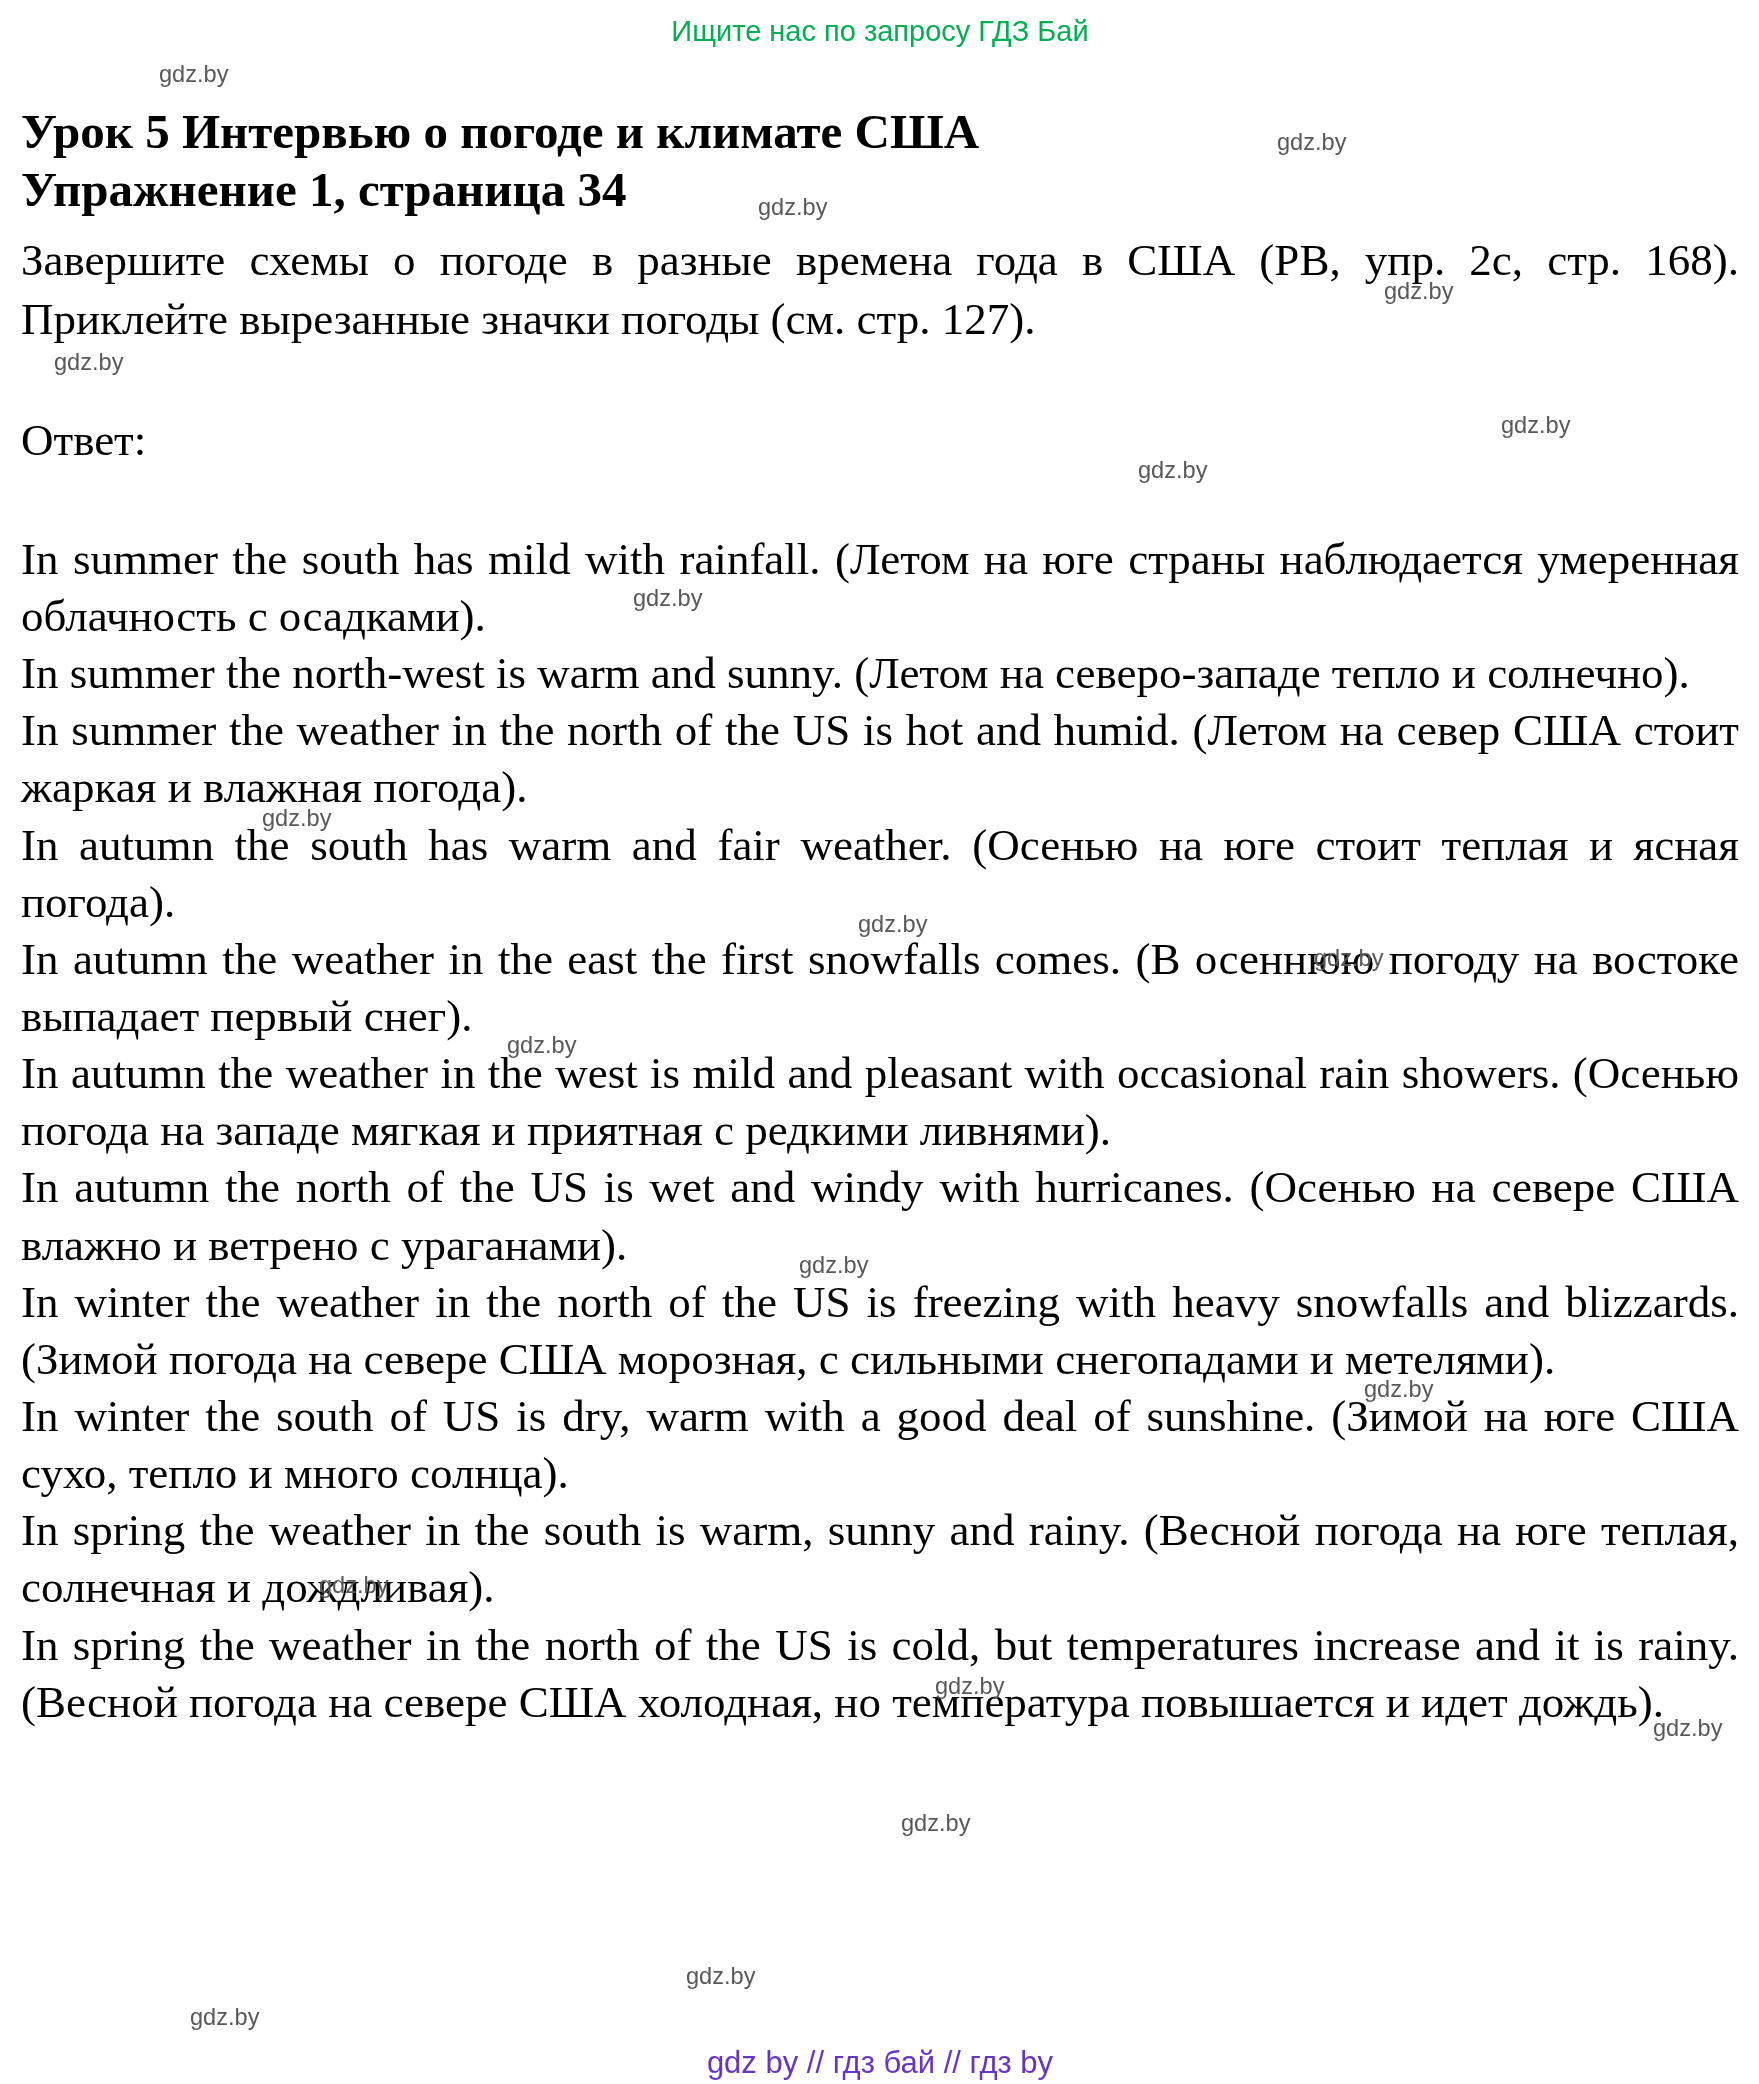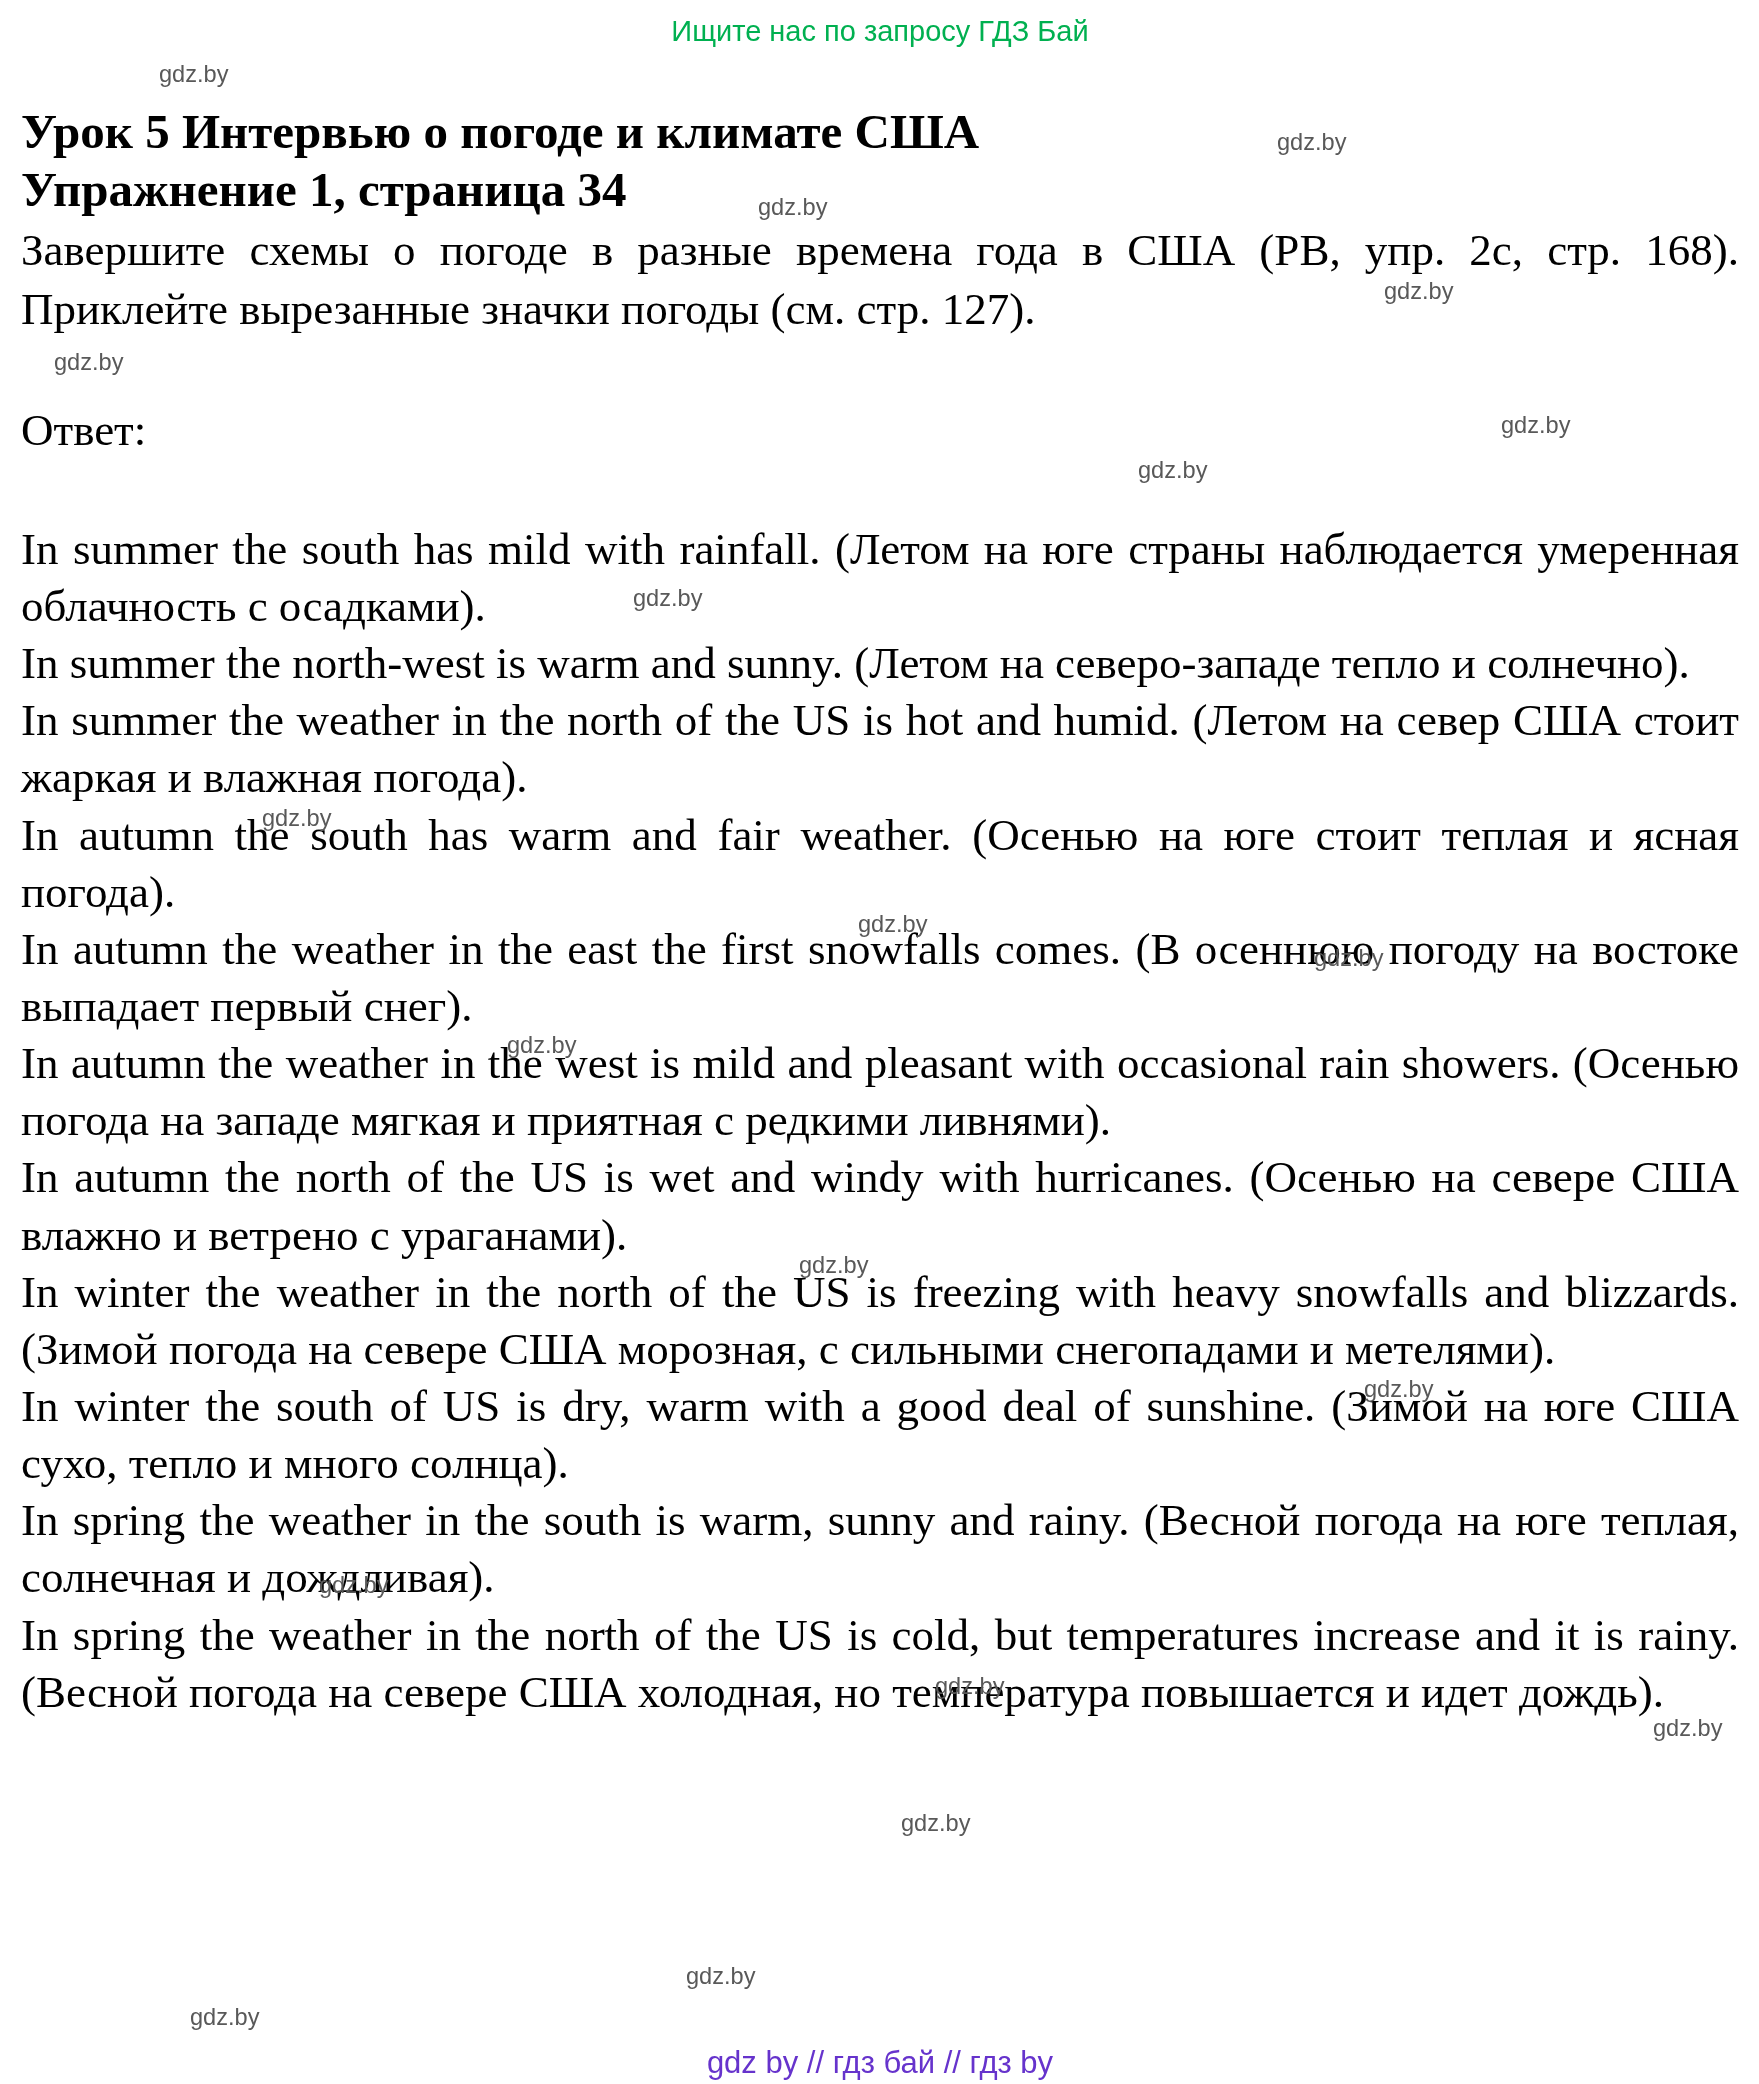--- a/index.html
+++ b/index.html
@@ -28,21 +28,21 @@
     line-height: 1.15;
   }
   h2.subtitle {
     margin-top: 1.7px;
     font-size: 49px;
     font-weight: bold;
     line-height: 1.15;
   }
 
   p.task {
-    margin-top: 3px;
+    margin-top: 13px;
     font-size: 45px;
     line-height: 1.3;
     text-align: justify;
   }
 
   p.answer-label {
     margin-top: 63px;
     font-size: 45px;
     line-height: 1.3;
   }

